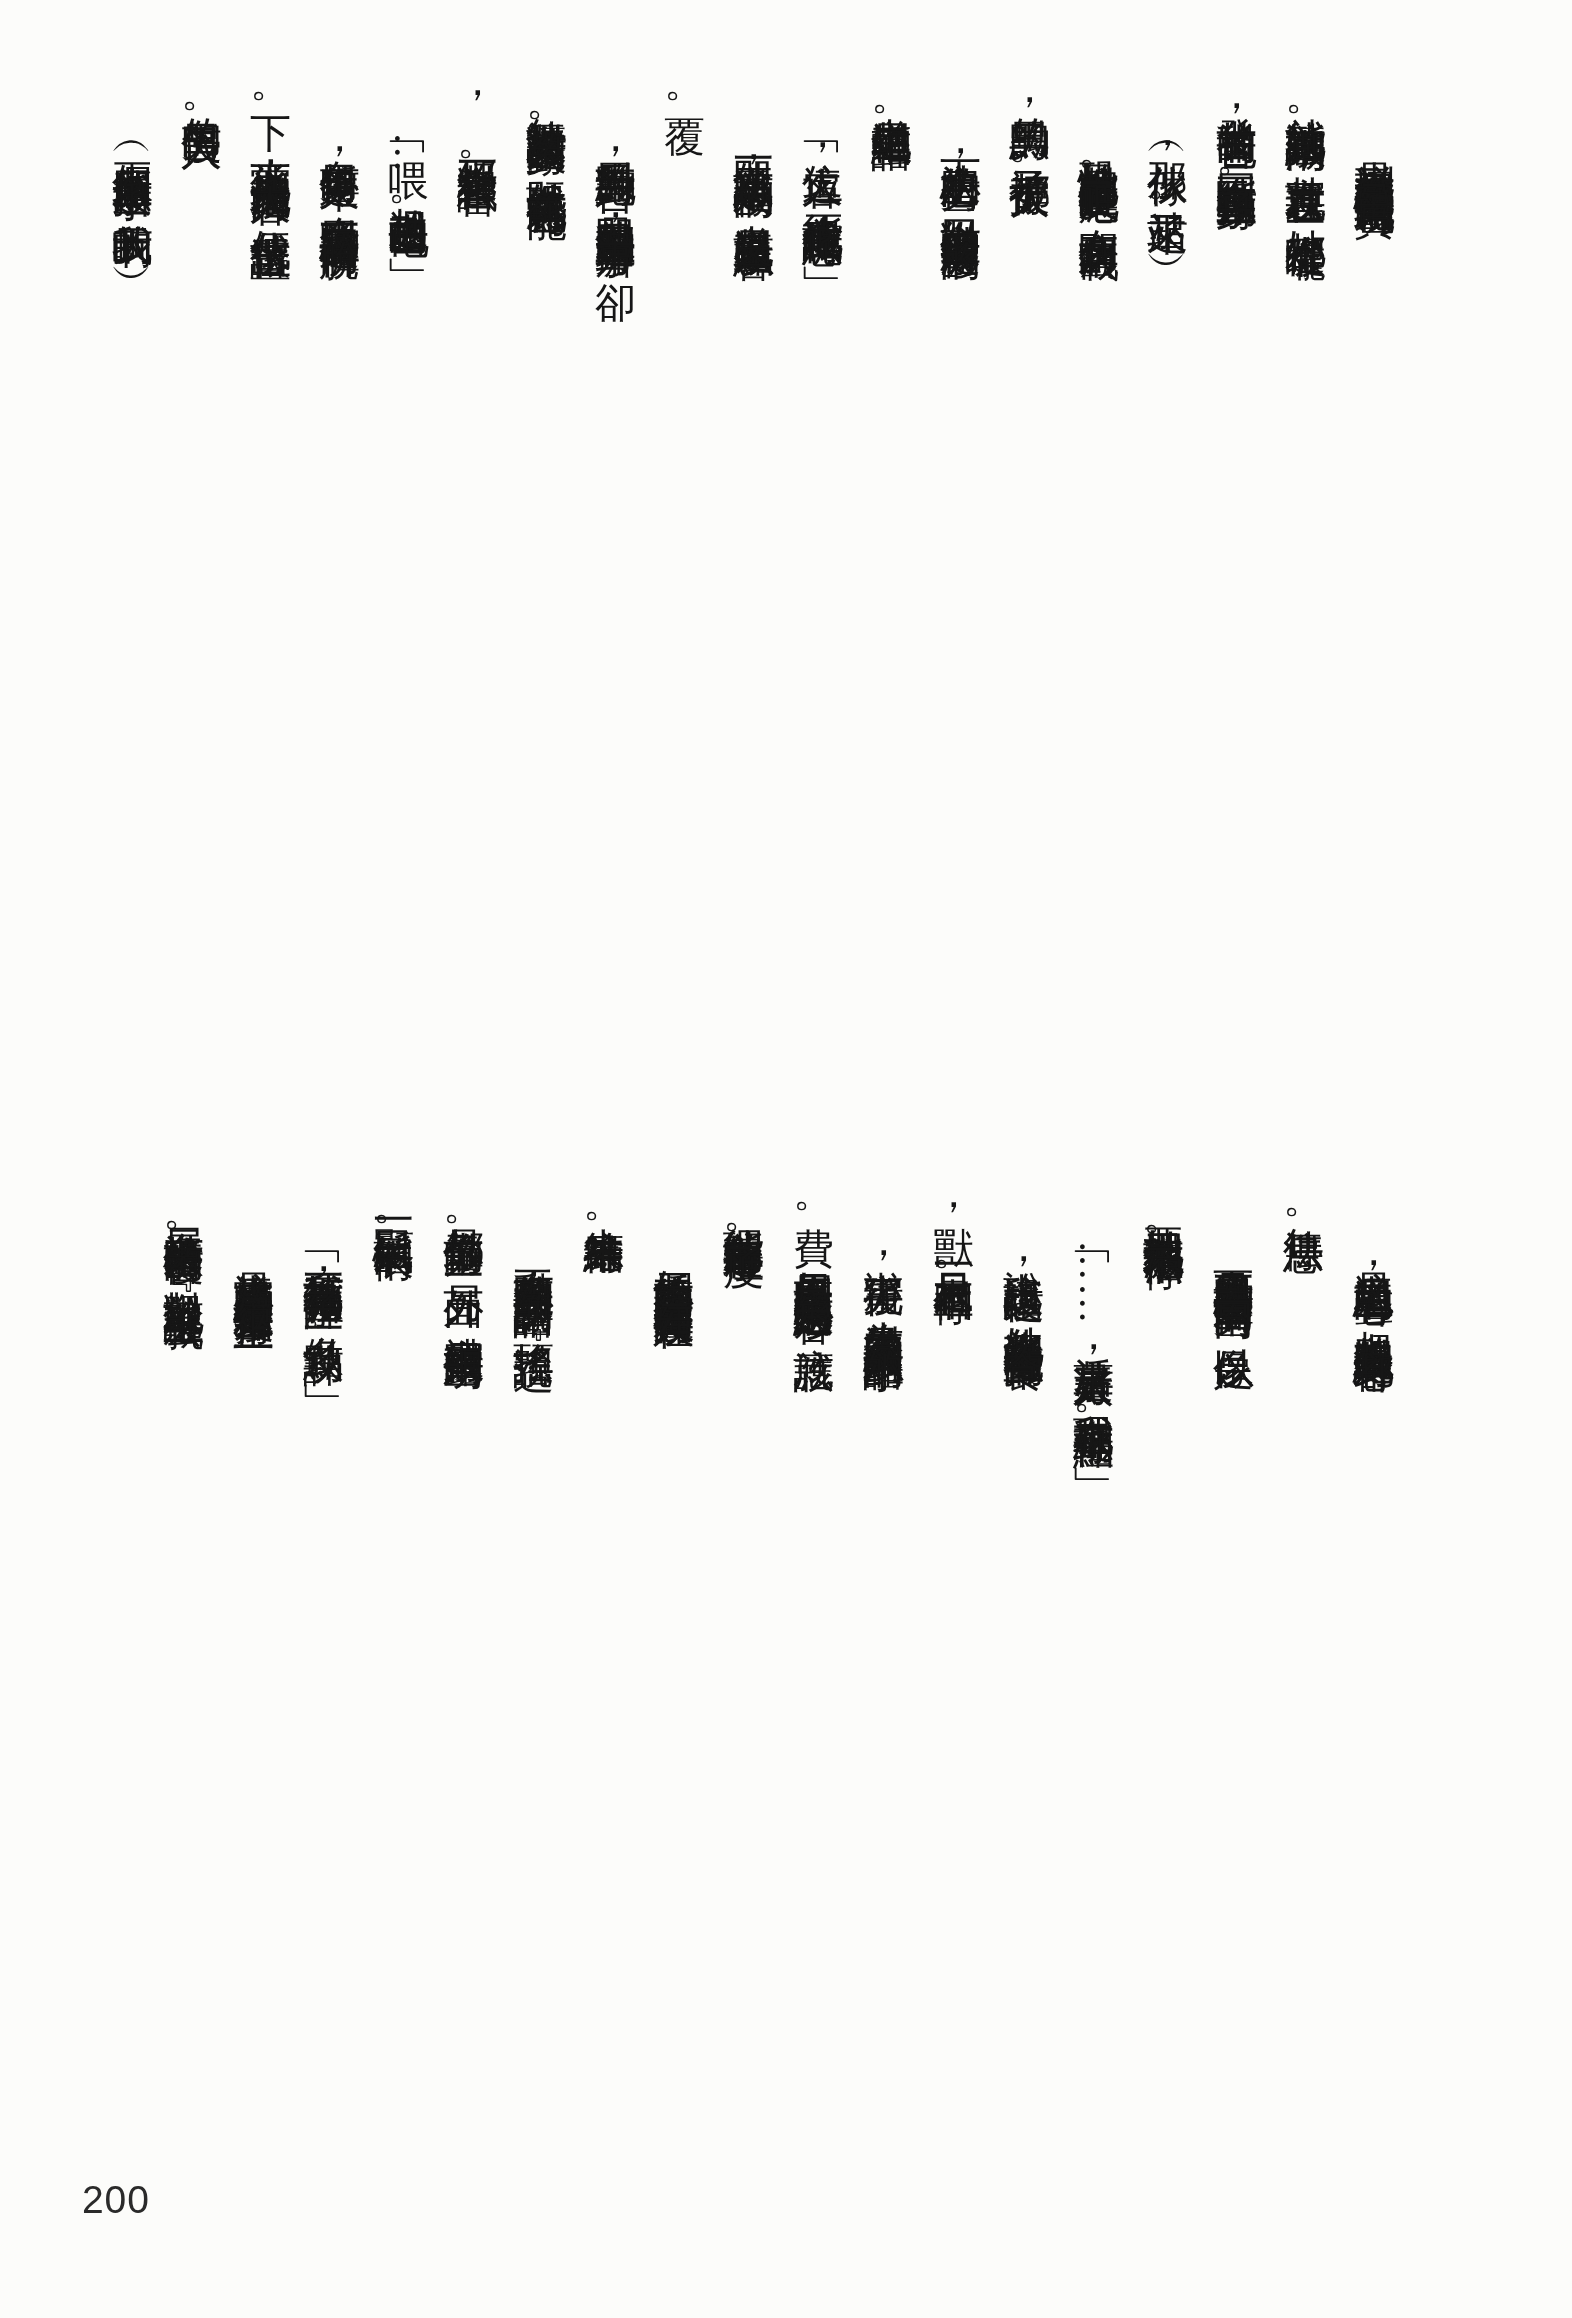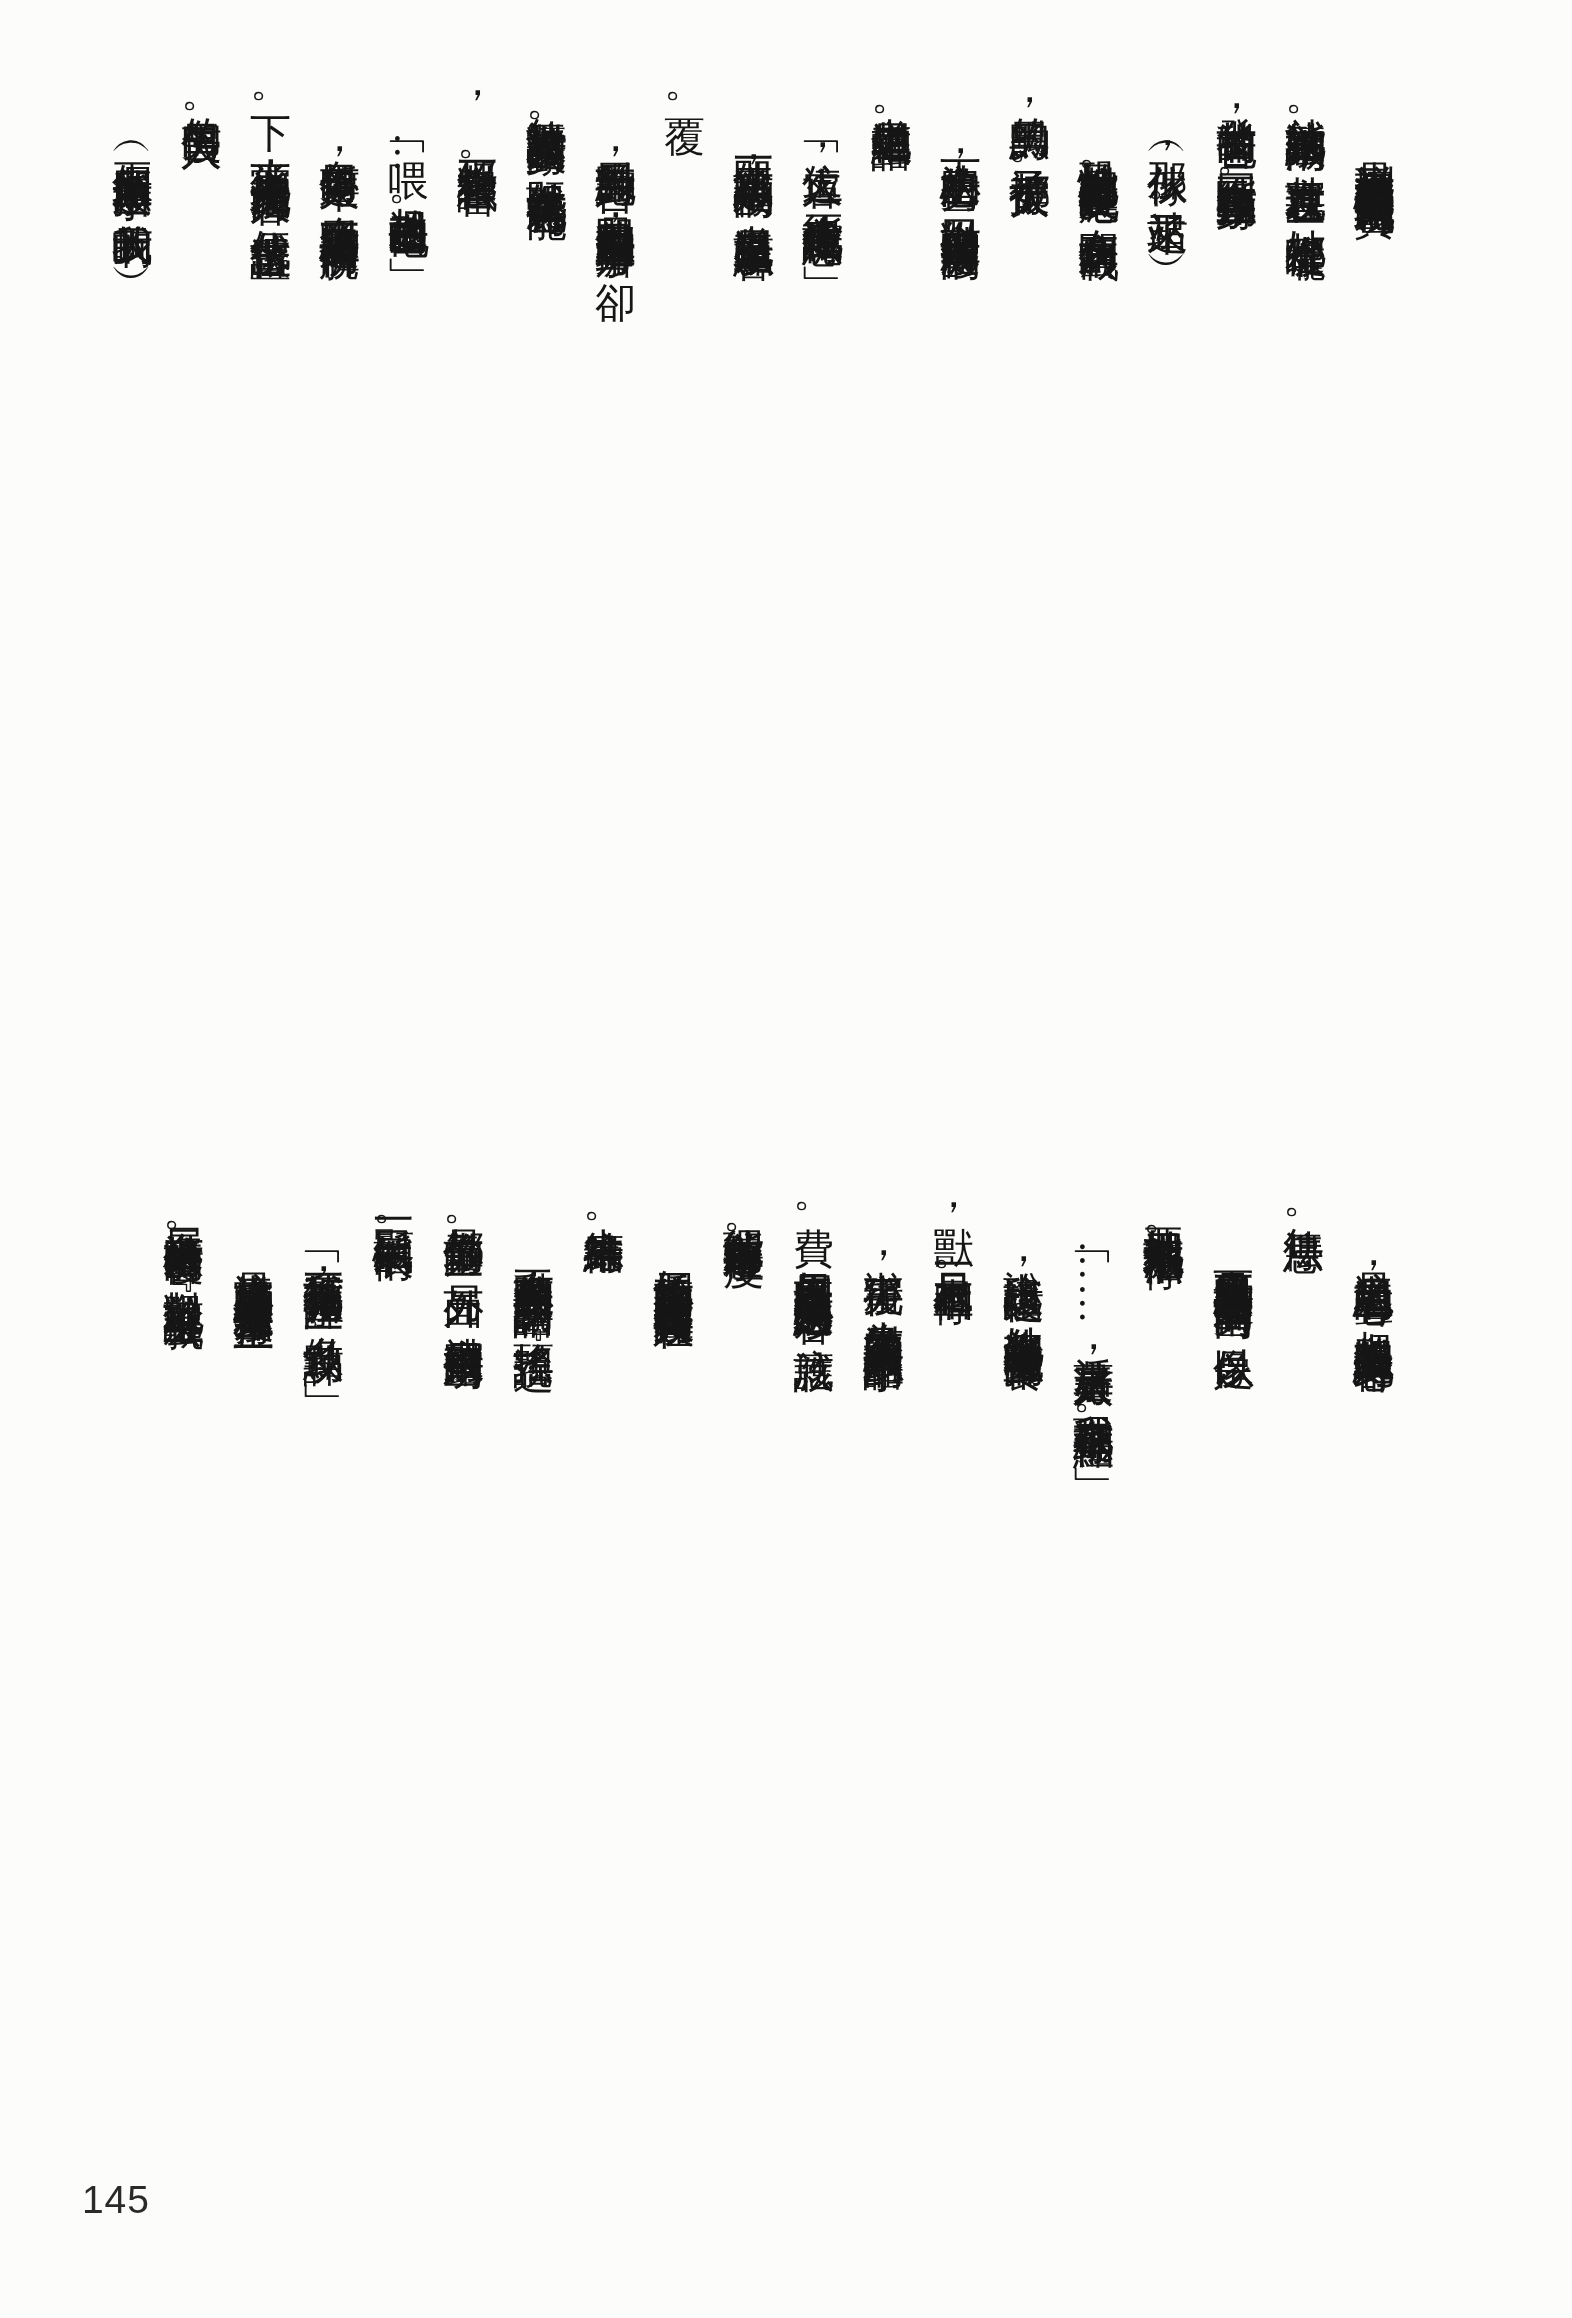--- a/index.html
+++ b/index.html
@@ -73,15 +73,15 @@
       <p>能理解它的超乎常理程度了。</p>
       <p class="indent">個子嬌小的不動產阿姨跟店裡的禮賓接待員阿姨在</p>
       <p>大廳等待結果。</p>
       <p class="indent">不動產的阿姨面對少年答謝的話語，搖搖頭說『這</p>
       <p>都是靠你的力量』。另一外面，禮賓接待員則露出明</p>
       <p>顯鬆一口氣的表情。</p>
       <p class="indent">「我打算再稍微見習一陣子，多做一點功課。」</p>
       <p class="indent">這是當皮膚黝黑的少年被禮賓接待員告知獲得坐上</p>
       <p>展示台資格時做出的答覆。對於跟他說『坐上去不就</p>
     </div>
-  <div class="page-number">145</div>
+  <div class="page-number">200</div>
 </div>
 
 
 </body></html>

